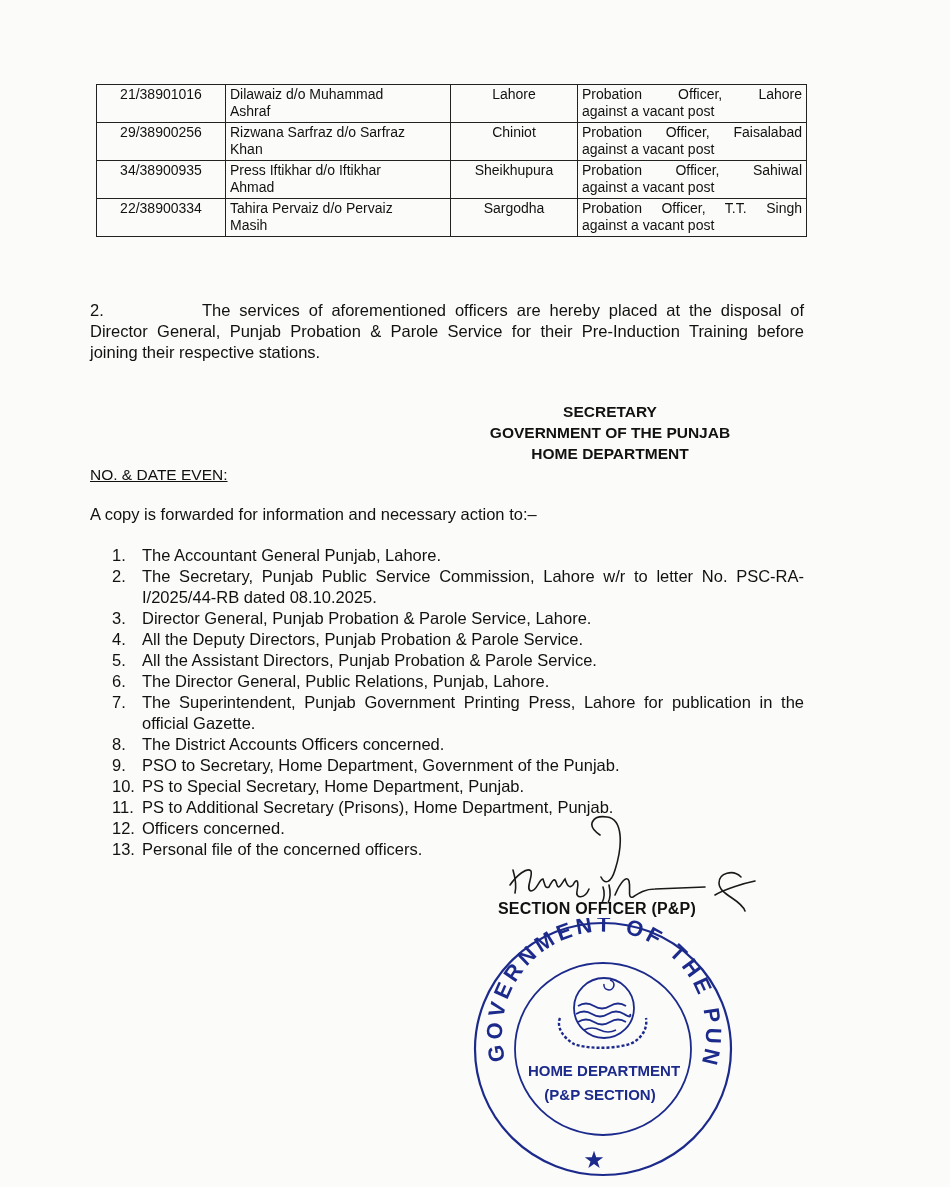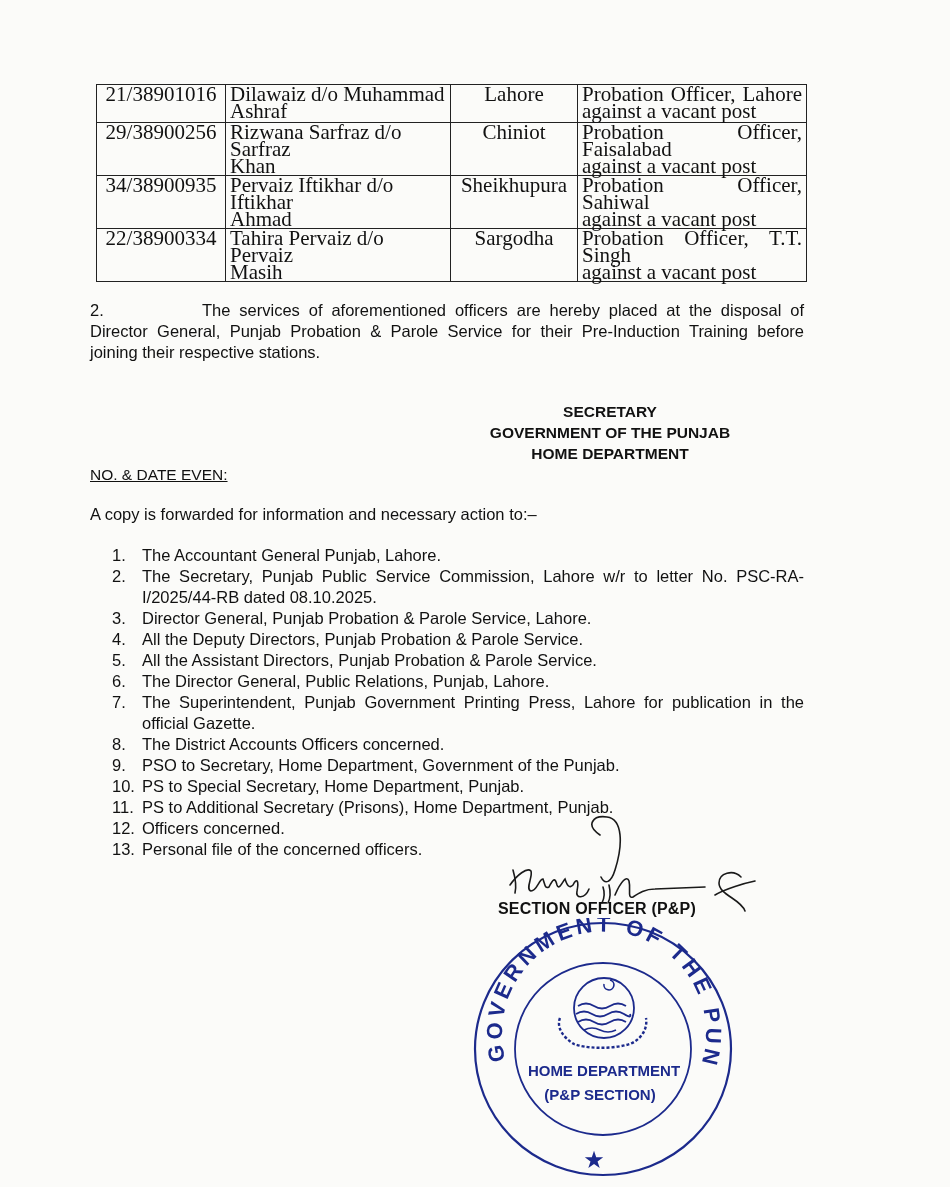--- a/index.html
+++ b/index.html
@@ -7,21 +7,21 @@
     width: 950px; height: 1187px; overflow: hidden;
     background: #fbfbf9;
     font-family: "Liberation Sans", sans-serif;
     color: #111;
     position: relative;
   }
   .page { position: absolute; left: 0; top: 0; width: 950px; height: 1187px; }
   table.officers {
     position: absolute; left: 96px; top: 84px;
     border-collapse: collapse;
-    font-size: 21px; line-height: 17px; font-family: Liberation Serif, serif;
+    font-size: 14px; line-height: 17px;
   }
   table.officers td {
     border: 1.3px solid #222;
     padding: 1px 4px 0 4px;
     vertical-align: top;
     height: 36px;
   }
   td.col-id { width: 120px; text-align: center; }
   td.col-name { width: 216px; }
   td.col-dist { width: 118px; text-align: center; }
@@ -74,21 +74,21 @@
         <td class="col-post"><span>Probation Officer, Lahore</span><span class="l2">against a vacant post</span></td>
       </tr>
       <tr>
         <td class="col-id">29/38900256</td>
         <td class="col-name"><span>Rizwana Sarfraz d/o Sarfraz</span><br><span>Khan</span></td>
         <td class="col-dist">Chiniot</td>
         <td class="col-post"><span>Probation Officer, Faisalabad</span><span class="l2">against a vacant post</span></td>
       </tr>
       <tr>
         <td class="col-id">34/38900935</td>
-        <td class="col-name"><span>Pervaiz Iftikhar d/o Iftikhar</span><br><span>Ahmad</span></td>
+        <td class="col-name"><span>Press Iftikhar d/o Iftikhar</span><br><span>Ahmad</span></td>
         <td class="col-dist">Sheikhupura</td>
         <td class="col-post"><span>Probation Officer, Sahiwal</span><span class="l2">against a vacant post</span></td>
       </tr>
       <tr>
         <td class="col-id">22/38900334</td>
         <td class="col-name"><span>Tahira Pervaiz d/o Pervaiz</span><br><span>Masih</span></td>
         <td class="col-dist">Sargodha</td>
         <td class="col-post"><span>Probation Officer, T.T. Singh</span><span class="l2">against a vacant post</span></td>
       </tr>
     </tbody>

